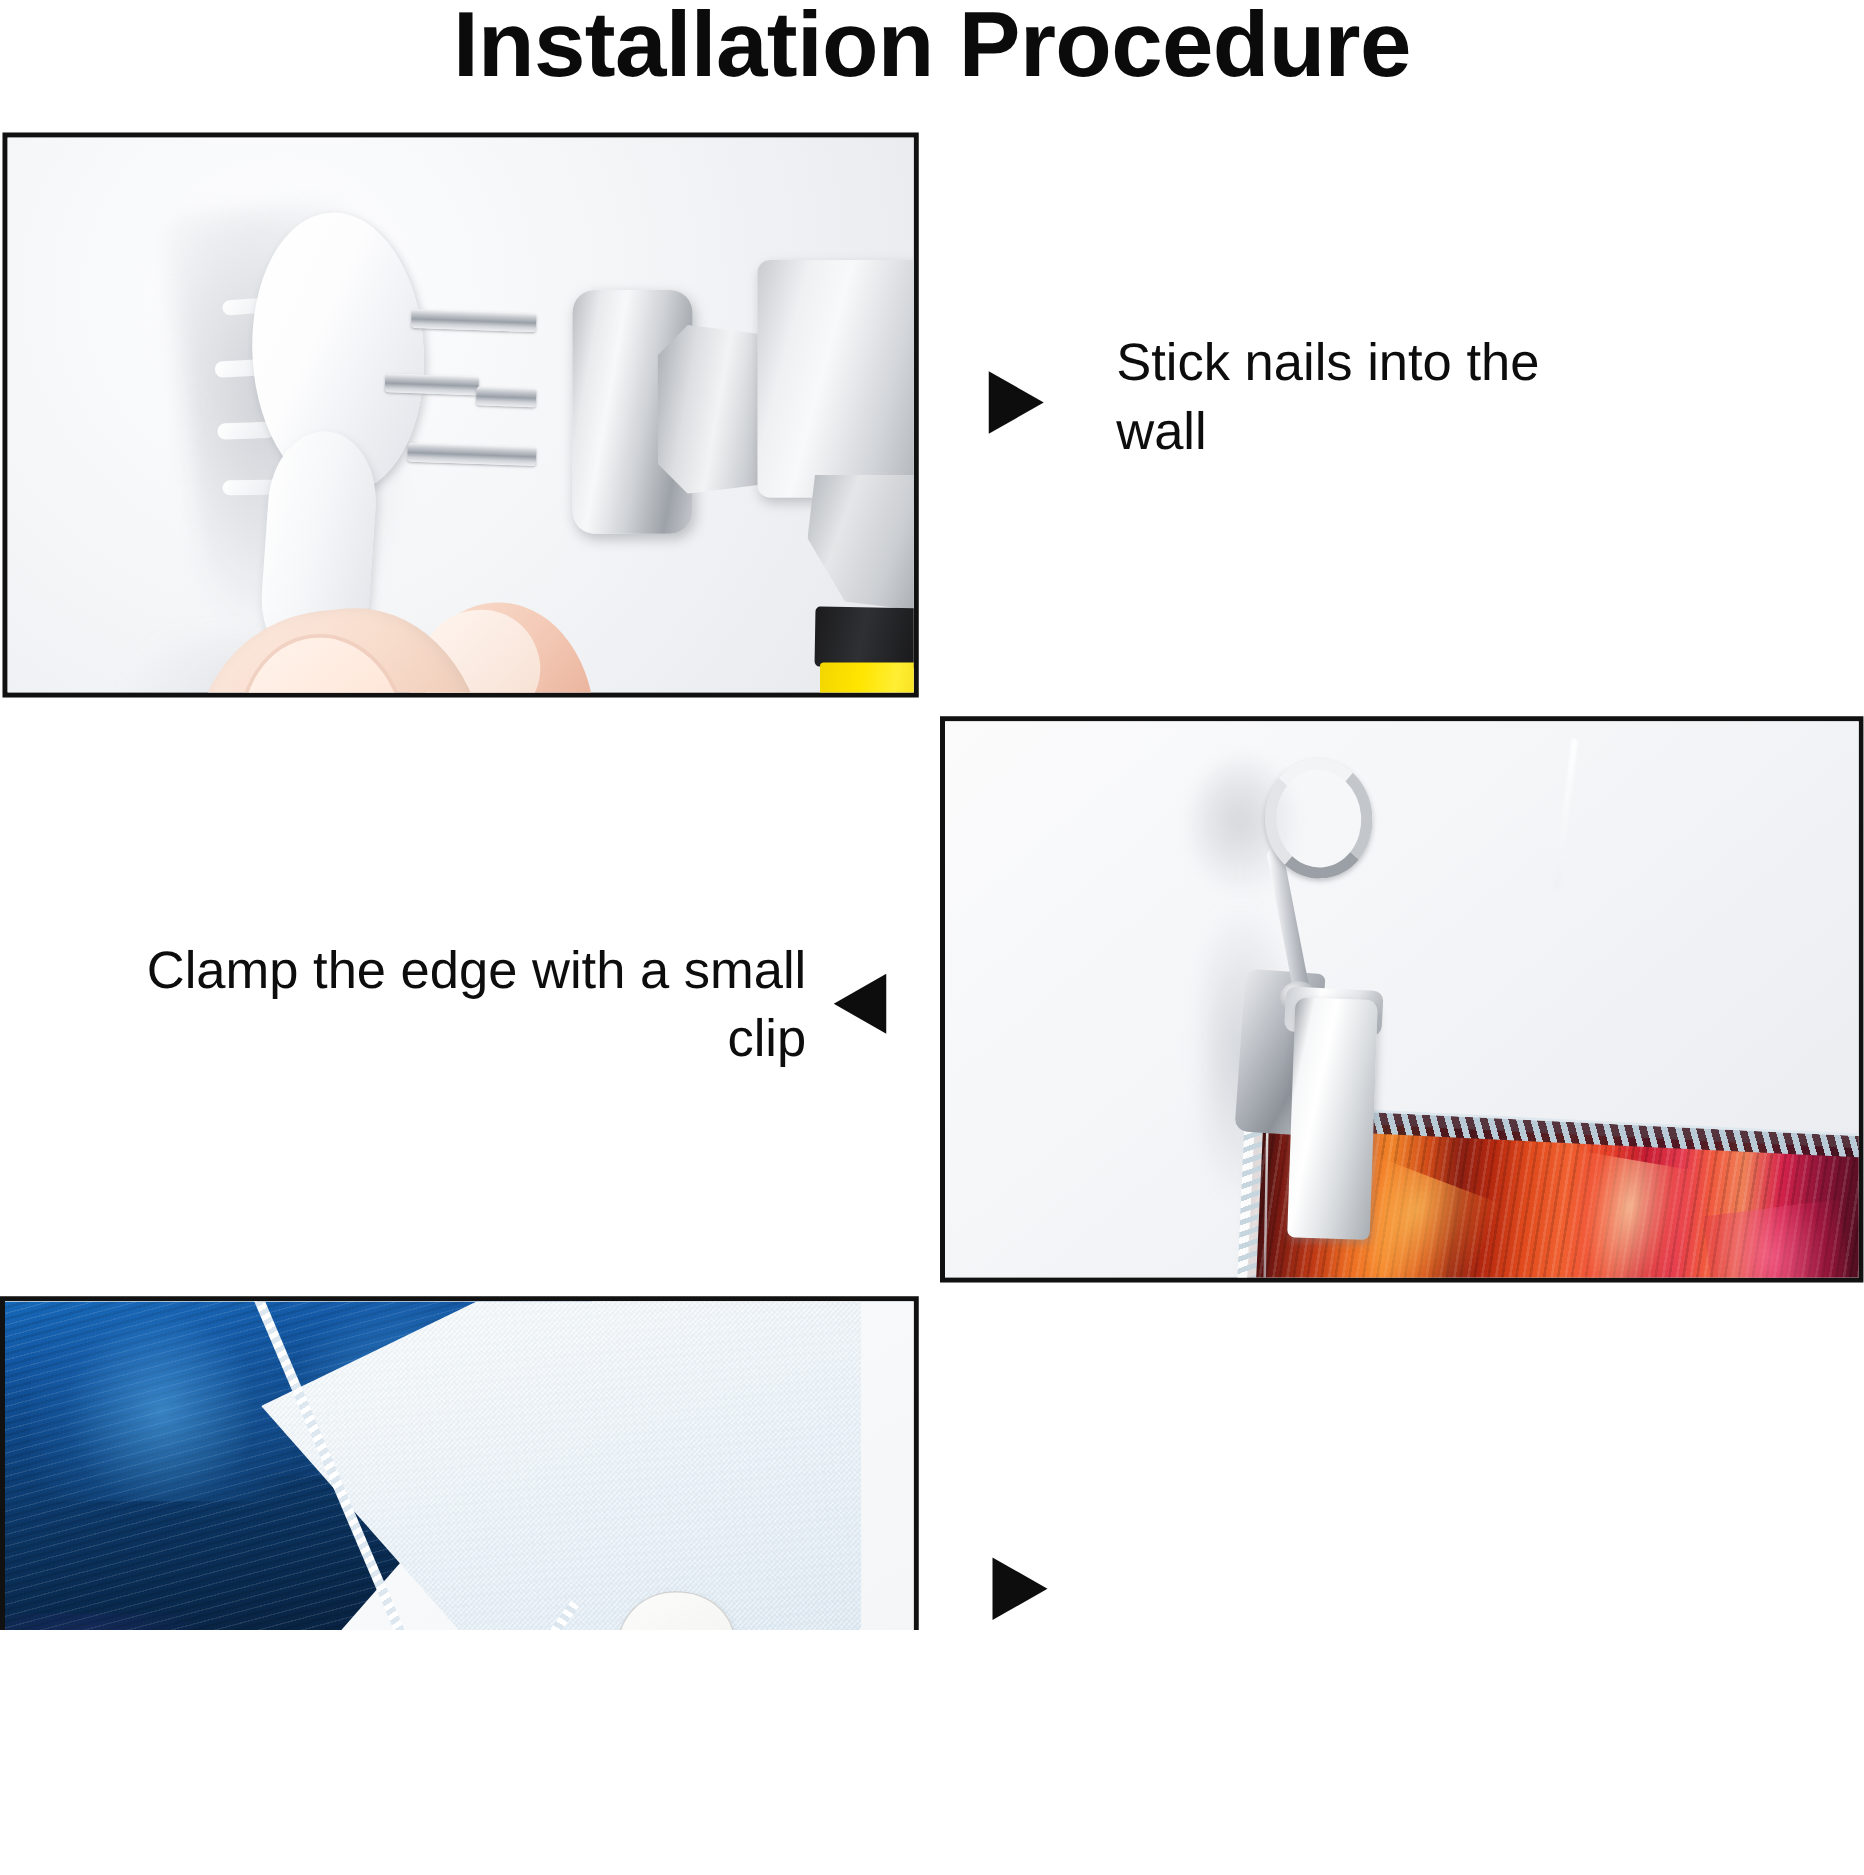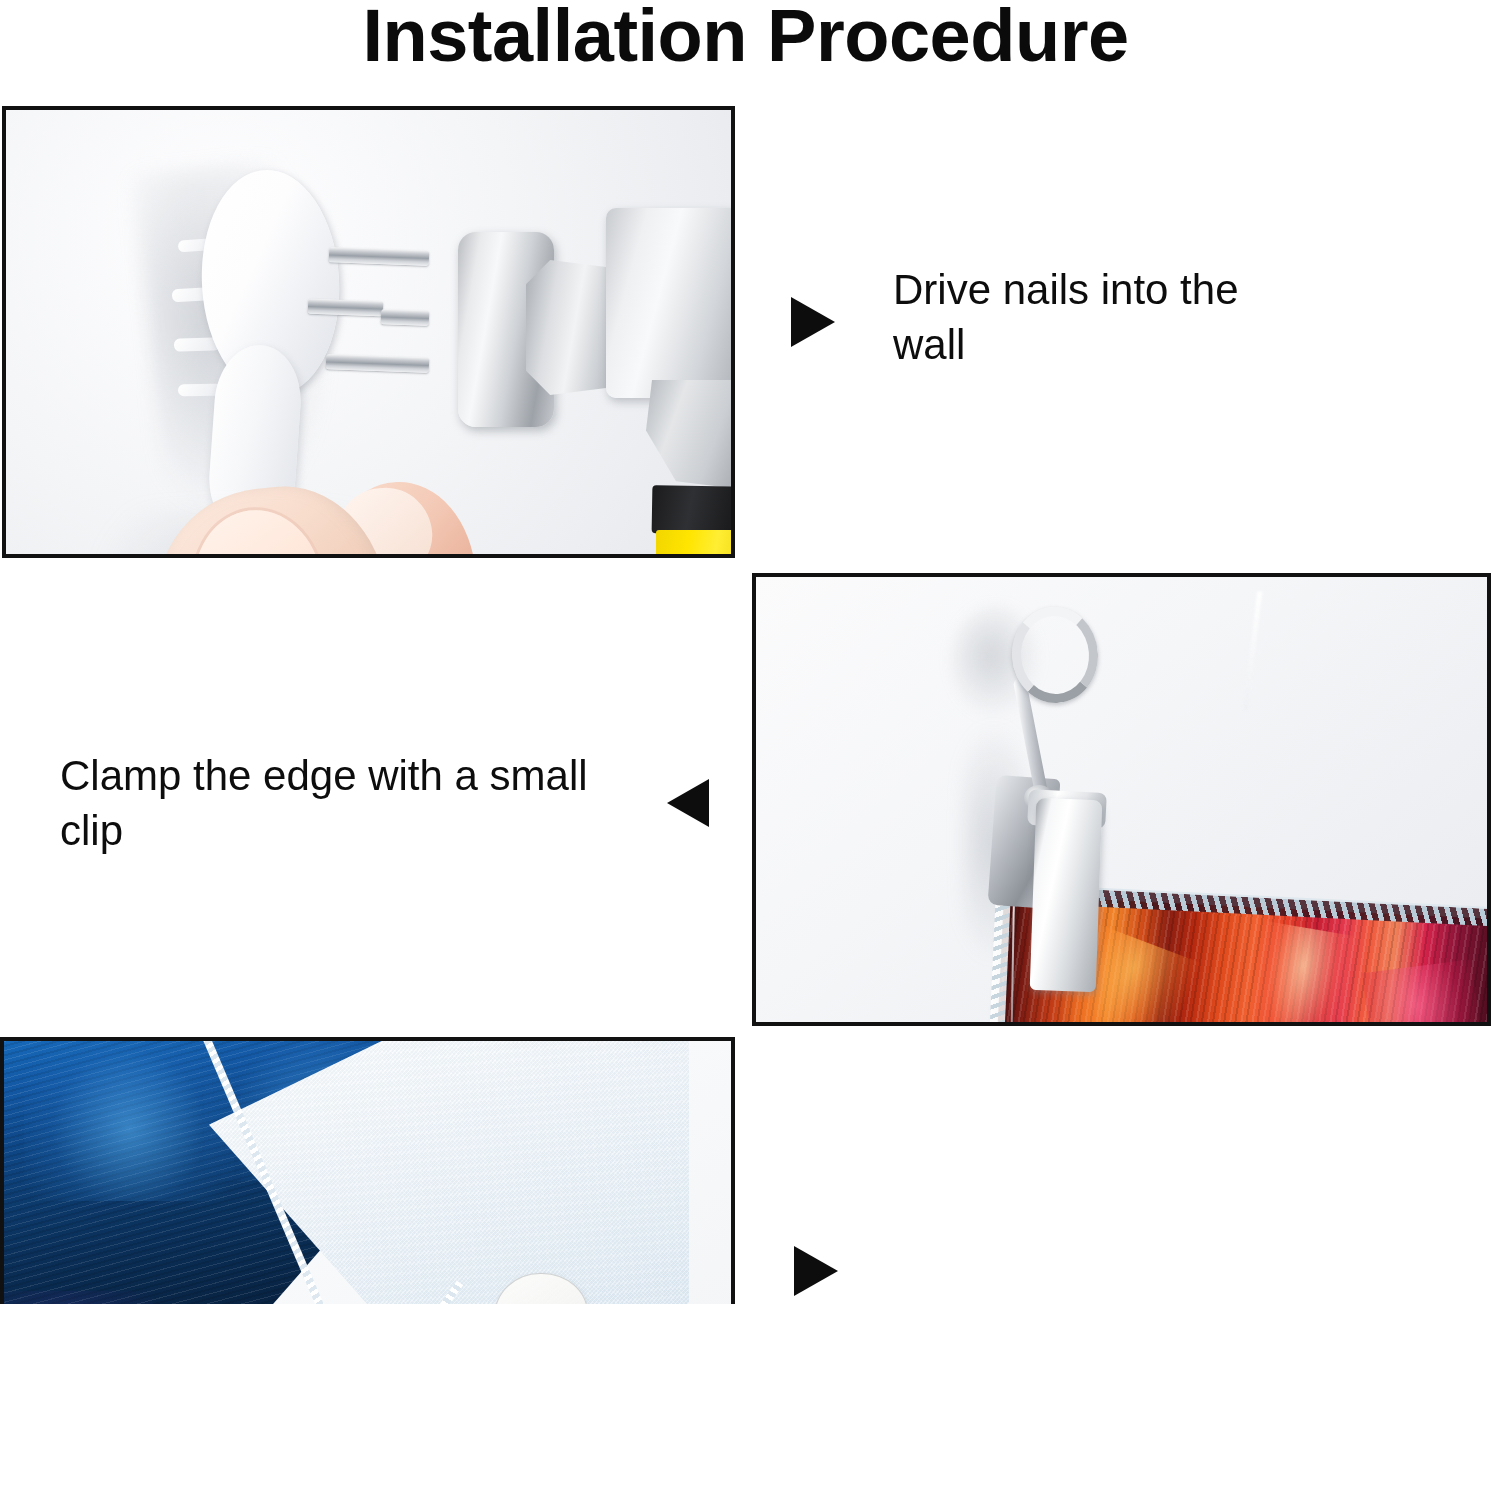--- a/index.html
+++ b/index.html
@@ -49,21 +49,21 @@
 
   
   .caption {
     position: absolute;
     font-size: 42px;
     line-height: 1.32;
     color: #0d0d0d;
     font-weight: 400;
   }
   .caption-1 { left: 893px; top: 262px; width: 420px; text-align: left; }
-  .caption-2 { left: 60px;  top: 748px; width: 585px; text-align: left; }
+  .caption-2 { left: 60px;  top: 748px; width: 585px; text-align: right; }
   .caption-3 { left: 890px; top: 1196px; width: 470px; text-align: left; }
 
   
   .arrow {
     position: absolute;
     width: 0;
     height: 0;
   }
   .arrow-right {
     border-top: 25px solid transparent;
@@ -500,21 +500,21 @@
     <div class="p1-hammer-handle"></div>
 
     <div class="p1-hand-shadow"></div>
     <div class="p1-finger2"></div>
     <div class="p1-finger2-nail"></div>
     <div class="p1-thumb"></div>
     <div class="p1-nailbed"></div>
   </div>
 
   <div class="arrow arrow-right arrow-1"></div>
-  <div class="caption caption-1">Drive nails into the wall</div>
+  <div class="caption caption-1">Stick nails into the wall</div>
 
   <div class="panel panel-2">
     <div class="p2-wall"></div>
     <div class="p2-nail-shadow"></div>
     <div class="p2-clip-shadow"></div>
     <div class="p2-streak"></div>
 
     <div class="p2-tapestry">
       <div class="p2-strokes"></div>
       <div class="p2-flare-a"></div>

